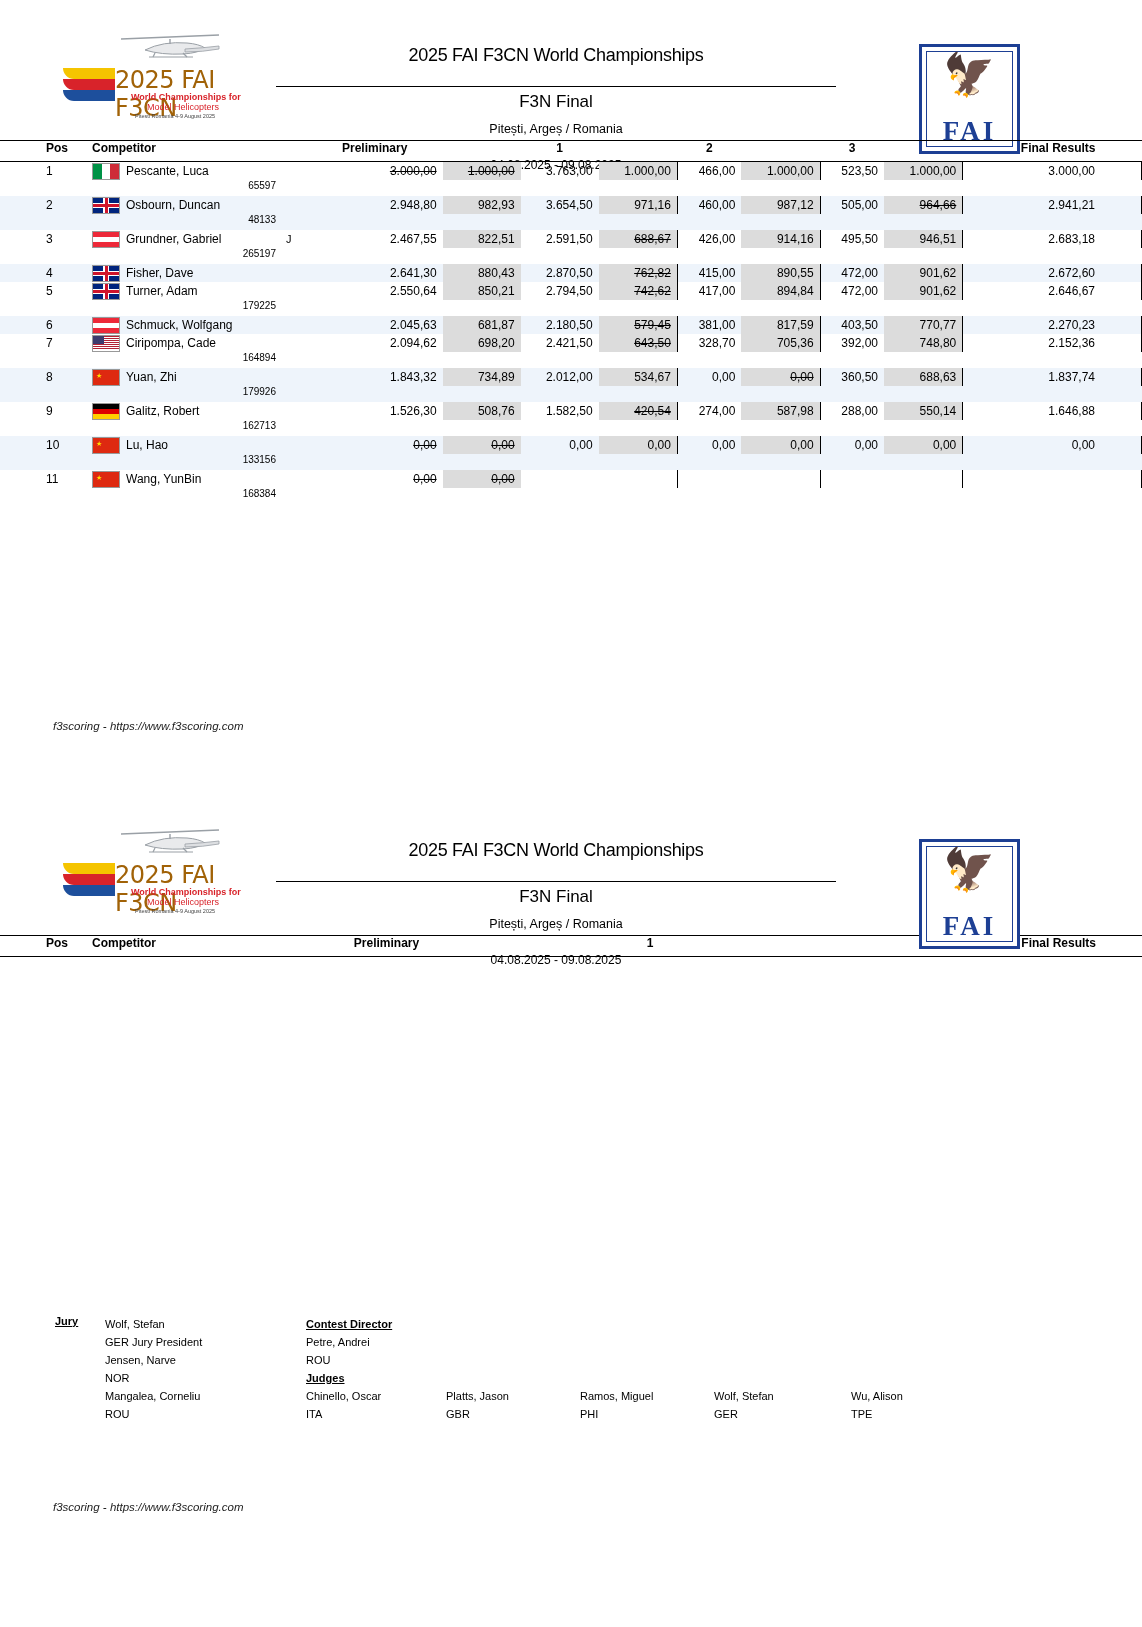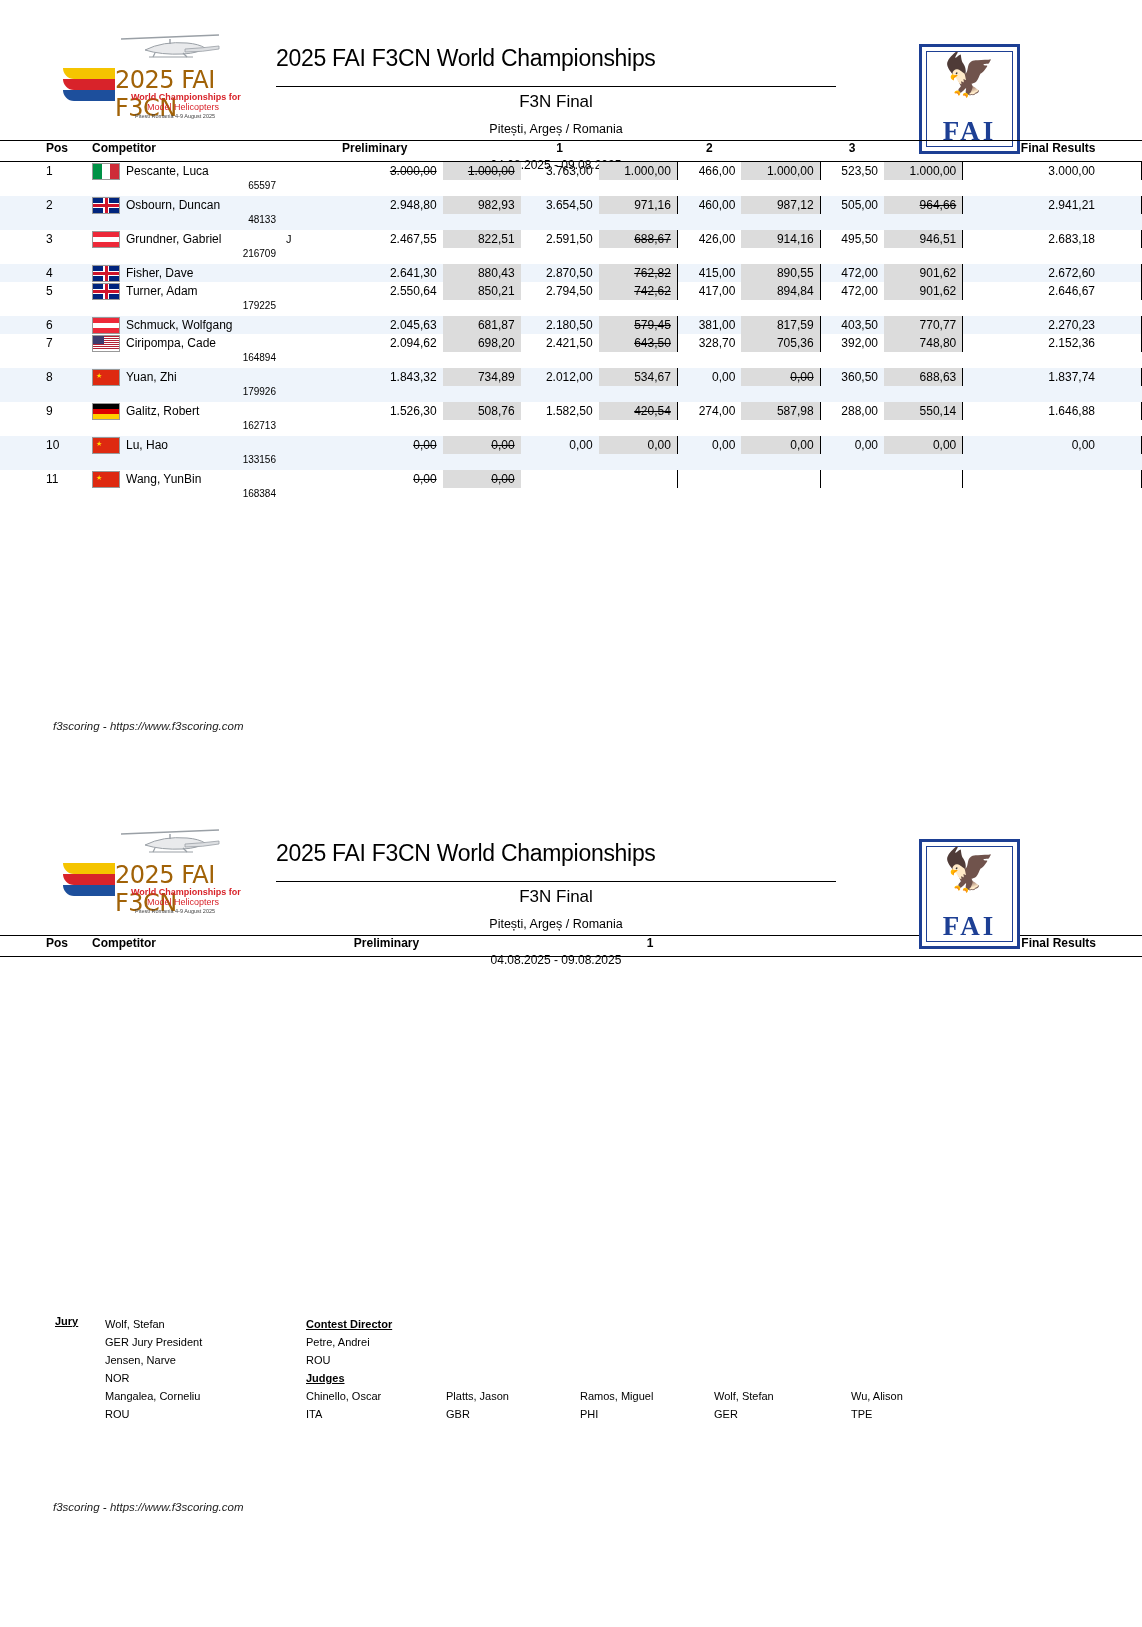--- a/index.html
+++ b/index.html
@@ -40,21 +40,21 @@
     position:absolute;left:92px;top:72px;
     font-size:9px;font-weight:normal;color:#d8232a;
   }
   .logo-sub3{
     position:absolute;left:80px;top:83px;
     font-size:5.5px;color:#444;
   }
 
   .title{
     position:absolute;left:276px;top:45px;width:560px;
-    font-size:23px;font-weight:400;letter-spacing:-0.3px;
+    text-align:center;font-size:18px;font-weight:400;letter-spacing:-0.3px;
   }
   .title-rule{
     position:absolute;left:276px;top:86px;width:560px;height:1px;background:#000;
   }
   .subtitle{
     position:absolute;left:276px;top:92px;width:560px;text-align:center;
     font-size:17px;
   }
   .location{
     position:absolute;left:276px;top:122px;width:560px;text-align:center;
@@ -236,21 +236,21 @@
             <td class="c-num">2.591,50</td>
             <td class="c-num shaded bar"><span class="strike">688,67</span></td>
             <td class="c-num">426,00</td>
             <td class="c-num shaded bar">914,16</td>
             <td class="c-num">495,50</td>
             <td class="c-num shaded bar">946,51</td>
             <td class="final bar">2.683,18</td>
           </tr>
           <tr class="sub">
             <td class="c-pos"></td>
-            <td colspan="2" class="c-id">216709</td>
+            <td colspan="2" class="c-id">265197</td>
             <td colspan="10"></td>
           </tr>
           <tr class="row alt">
             <td class="c-pos">4</td>
             <td class="c-flag"><span class="flag f-gbr"><i></i><b></b></span></td>
             <td class="c-name">Fisher, Dave</td>
             <td class="c-j"></td>
             <td class="c-num">2.641,30</td>
             <td class="c-num shaded">880,43</td>
             <td class="c-num">2.870,50</td>

